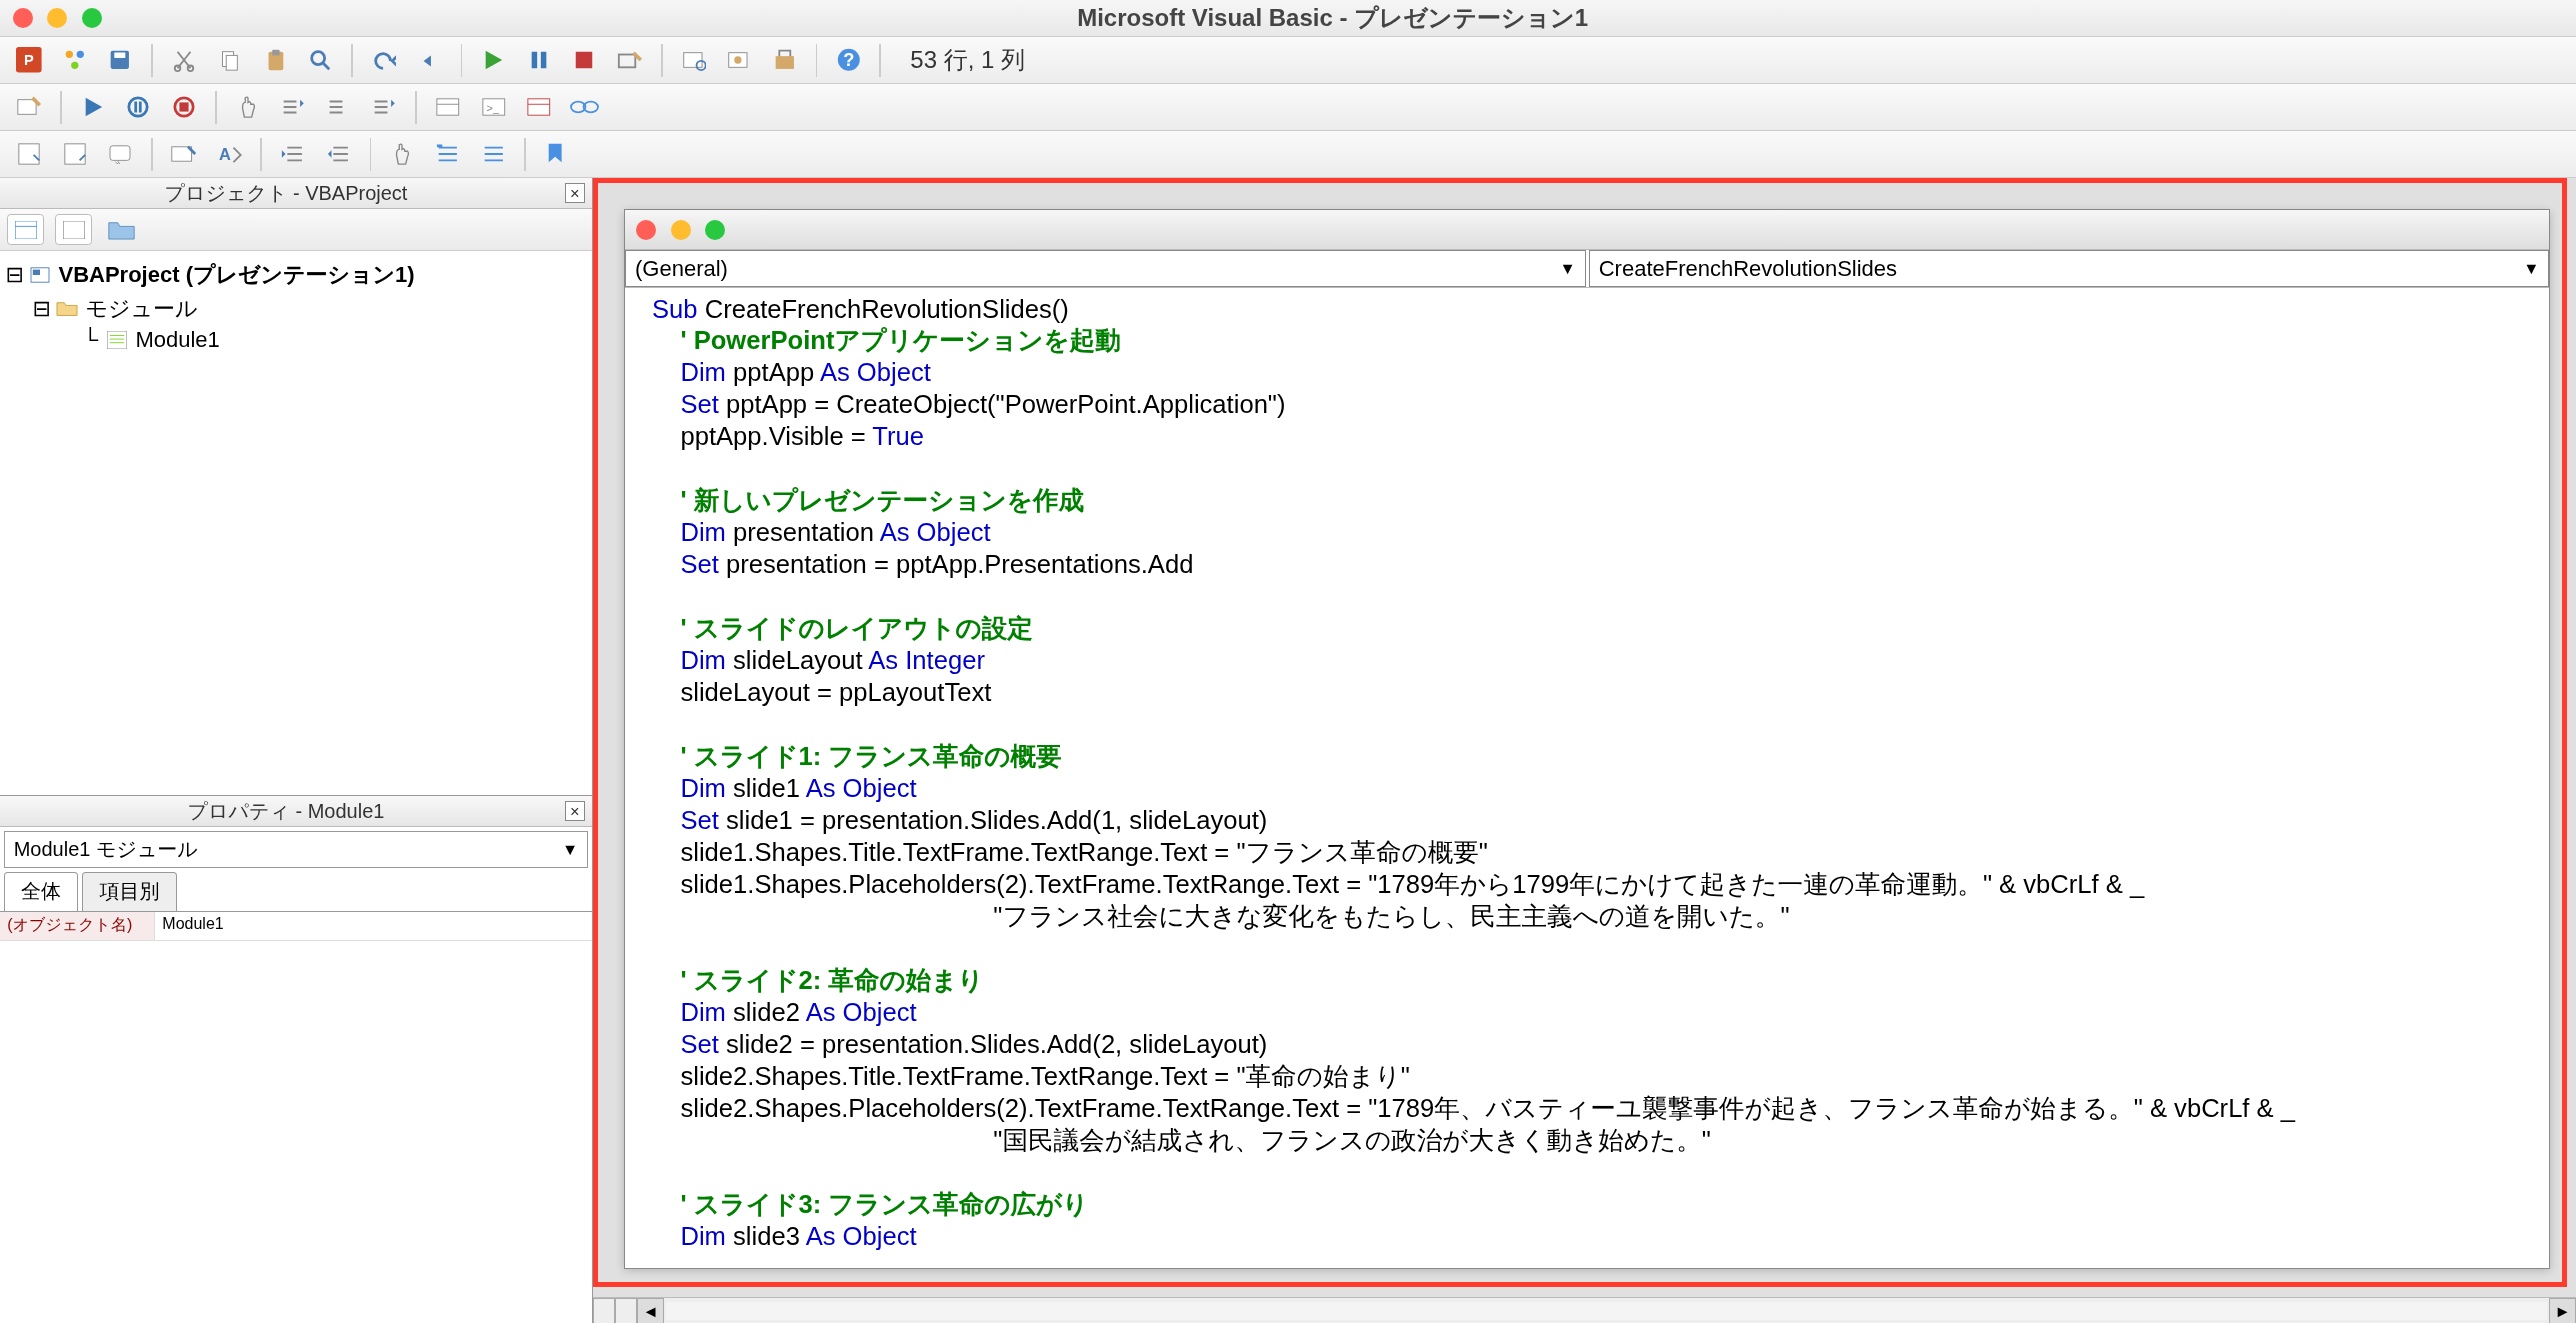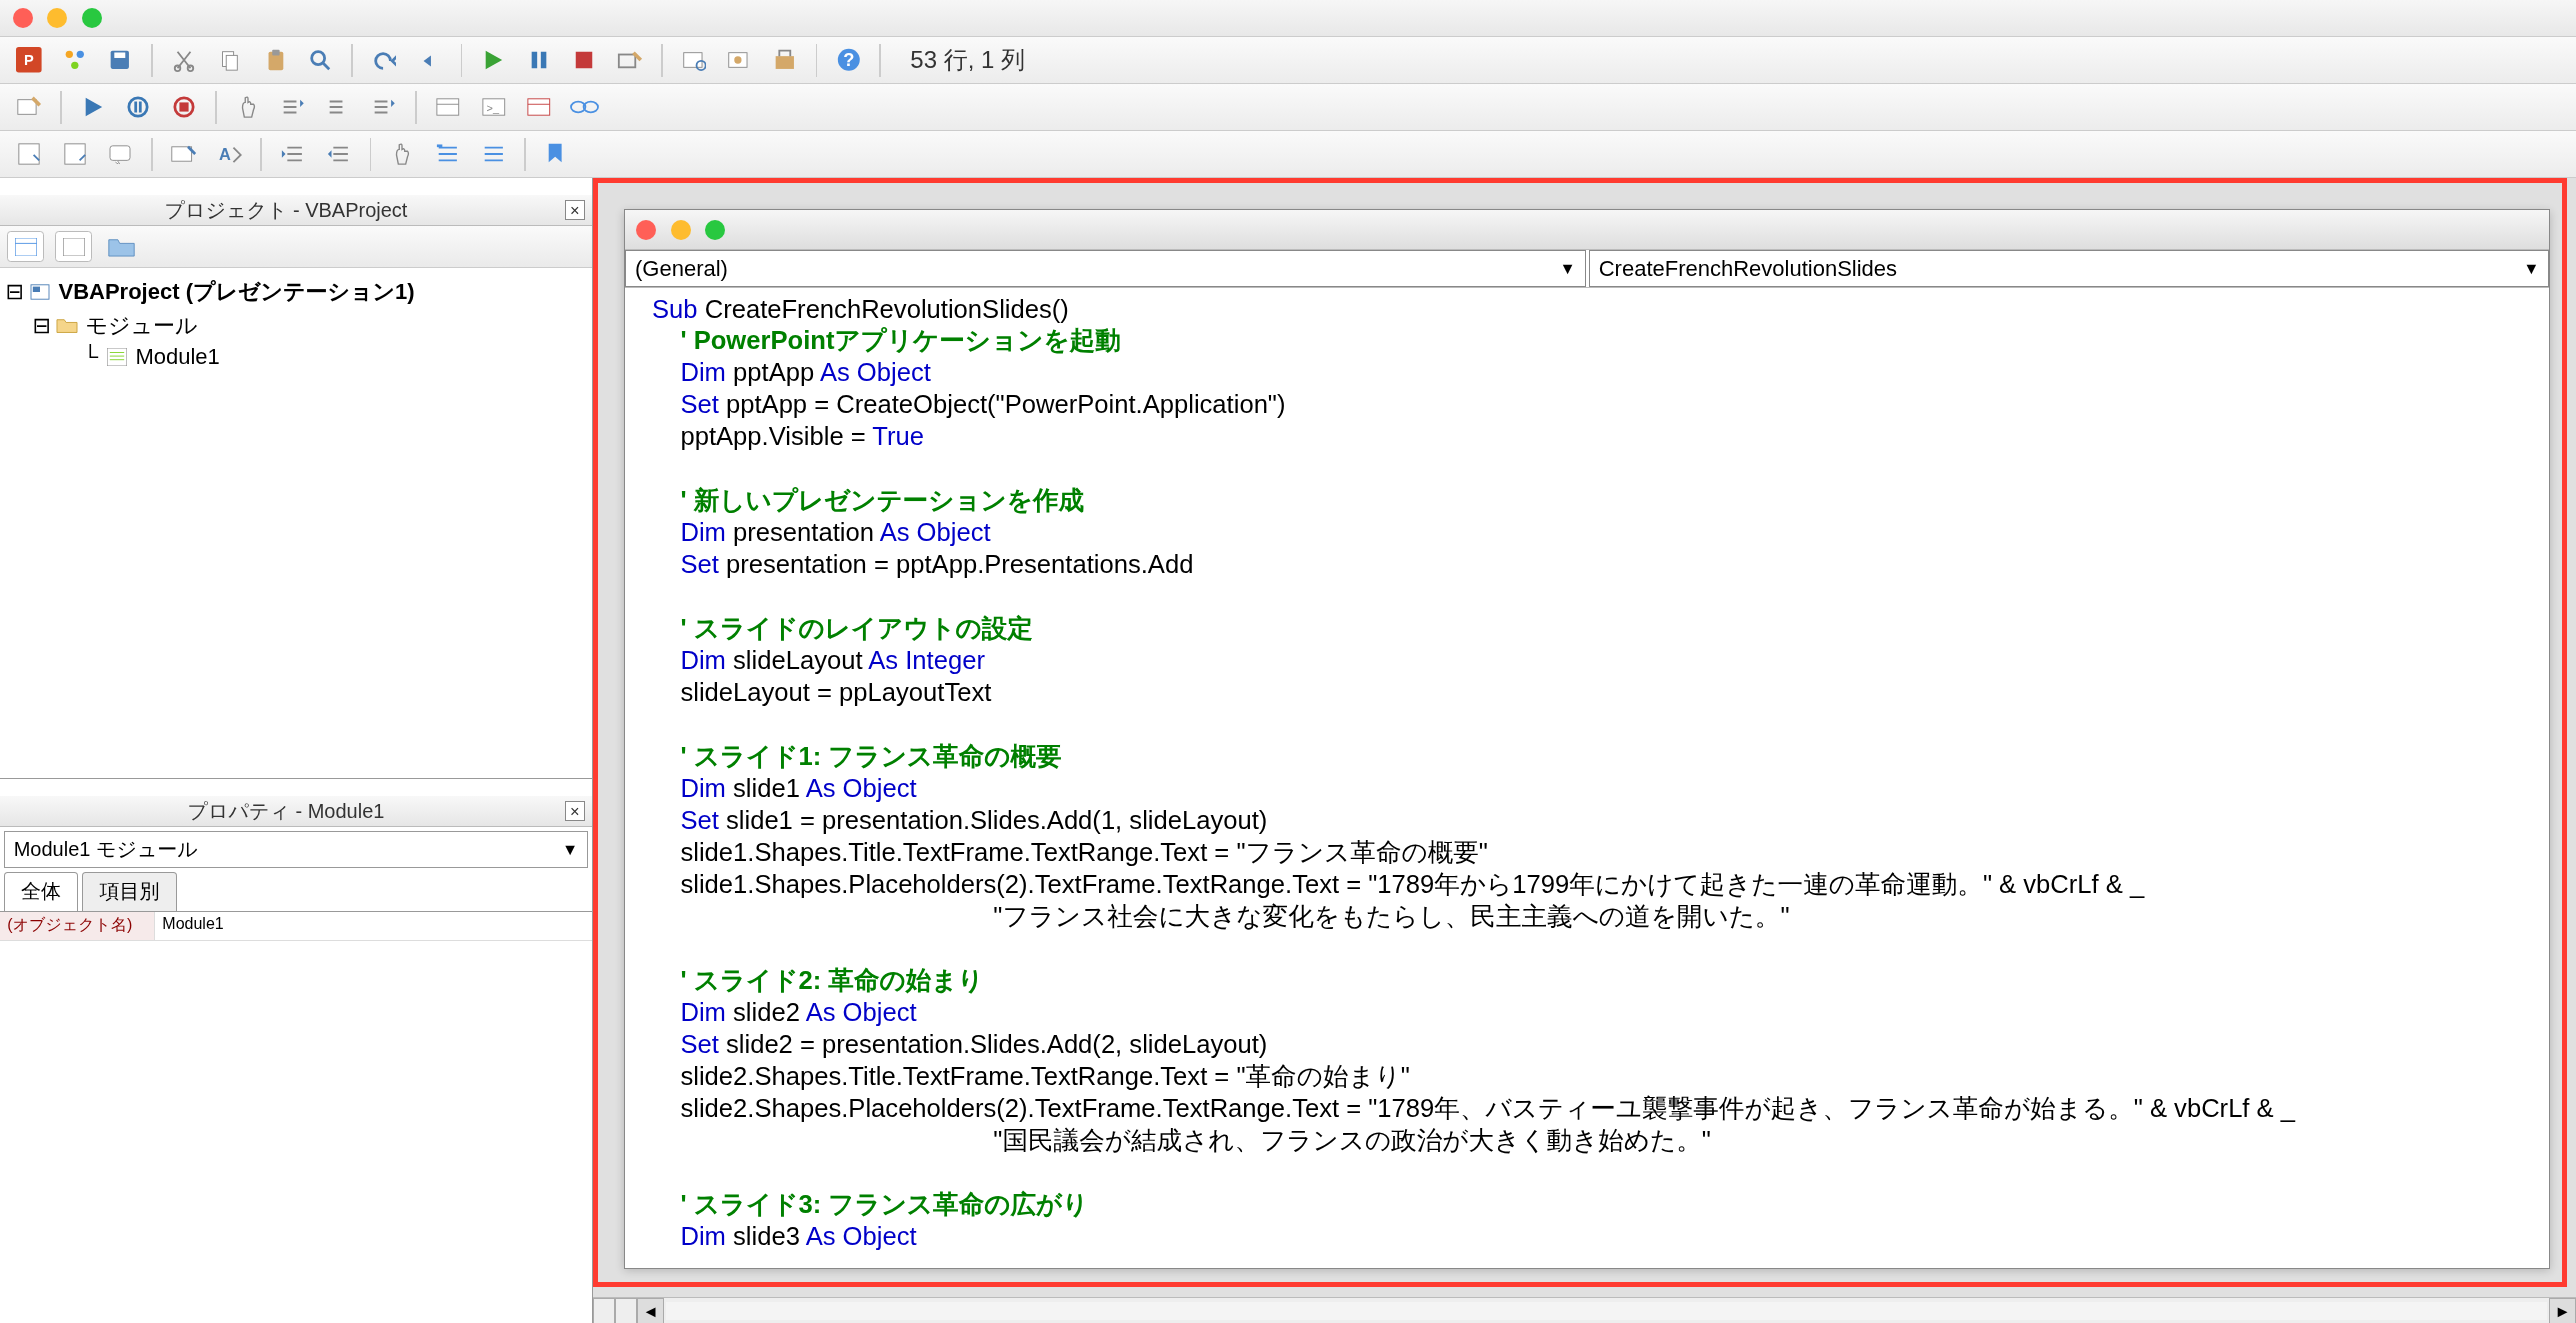--- a/index.html
+++ b/index.html
@@ -10,21 +10,21 @@
 .dot { width:20px; height:20px; border-radius:50%; }
 .r{background:#ff5f57;} .y{background:#febc2e;} .g{background:#28c840;}
 .titlebar-title { flex:1; text-align:center; font-size:24px; font-weight:600; color:#444; }
 
 .toolbar { height: 47px; background: linear-gradient(#fafafa,#ececec); border-bottom:0.9px solid #ccc; display:flex; align-items:center; padding:0 9px; gap:5.5px; }
 .tbtn { width:40px; height:37px; display:flex; align-items:center; justify-content:center; border-radius:3.7px; }
 .sep { width:1.8px; height:33px; background:#ccc; margin:0 5.5px; }
 
 .workspace { display:flex; height: calc(100% - 37px - 47px - 47px - 47px); }
 .left-col { width: 593px; border-right:1.8px solid #999; display:flex; flex-direction:column; background:#fff; }
-.panel-title { height:31px; background:linear-gradient(#f8f8f8,#e6e6e6); border-bottom:0.9px solid #bbb; display:flex; align-items:center; justify-content:space-between; padding:0 7.3px; font-size:20px; color:#333;margin-top:17px; }
+.panel-title { height:31px; background:linear-gradient(#f8f8f8,#e6e6e6); border-bottom:0.9px solid #bbb; display:flex; align-items:center; justify-content:space-between; padding:0 7.3px; font-size:20px; color:#333; }
 .closebox { width:20px; height:20px; border:0.9px solid #888; display:flex; align-items:center; justify-content:center; font-size:16.4px; background:#fff; }
 .tree { flex:1; background:#fff; overflow:auto; padding:7.3px 5.5px; font-size:22px; }
 .tree-row { display:flex; align-items:center; gap:5.5px; padding:1.8px 0; white-space:nowrap; }
 .indent1{padding-left:27px;} .indent2{padding-left:55px;}
 .twisty{width:16.4px;display:inline-block;}
 .ico{width:25.6px;height:22px;display:inline-flex;align-items:center;justify-content:center;}
 
 .prop-panel { border-top:1.8px solid #999; }
 .prop-dd { height:37px; border:0.9px solid #999; margin:3.7px; display:flex; align-items:center; padding:0 9px; font-size:20px; background:#fff; justify-content:space-between;}
 .prop-tabs { display:flex; border-bottom:0.9px solid #999; margin-top:3.7px; }
@@ -65,20 +65,21 @@
 </style>
 </head>
 <body>
 
 <div class="titlebar">
   <div class="traffic">
     <div class="dot r"></div>
     <div class="dot y"></div>
     <div class="dot g"></div>
   </div>
+  <div class="titlebar-title">Microsoft Visual Basic - プレゼンテーション1</div>
 </div>
 
 <div class="toolbar">
   <div class="tbtn">
       <svg width="25.6" height="25.6" viewBox="0 0 28 28" style="font-size:24px">
         <rect width="28" height="28" rx="3" fill="#d24726"></rect>
         <text x="14" y="20" font-size="16" fill="#fff" text-anchor="middle" font-weight="bold">P</text>
       </svg>
     </div>
   <div class="tbtn">

